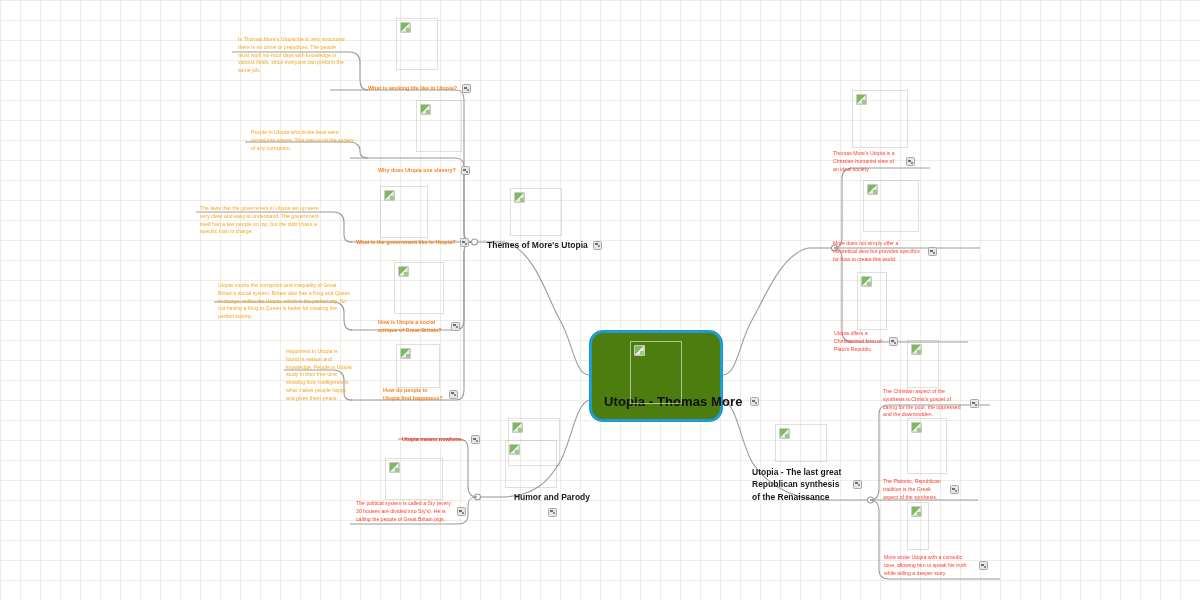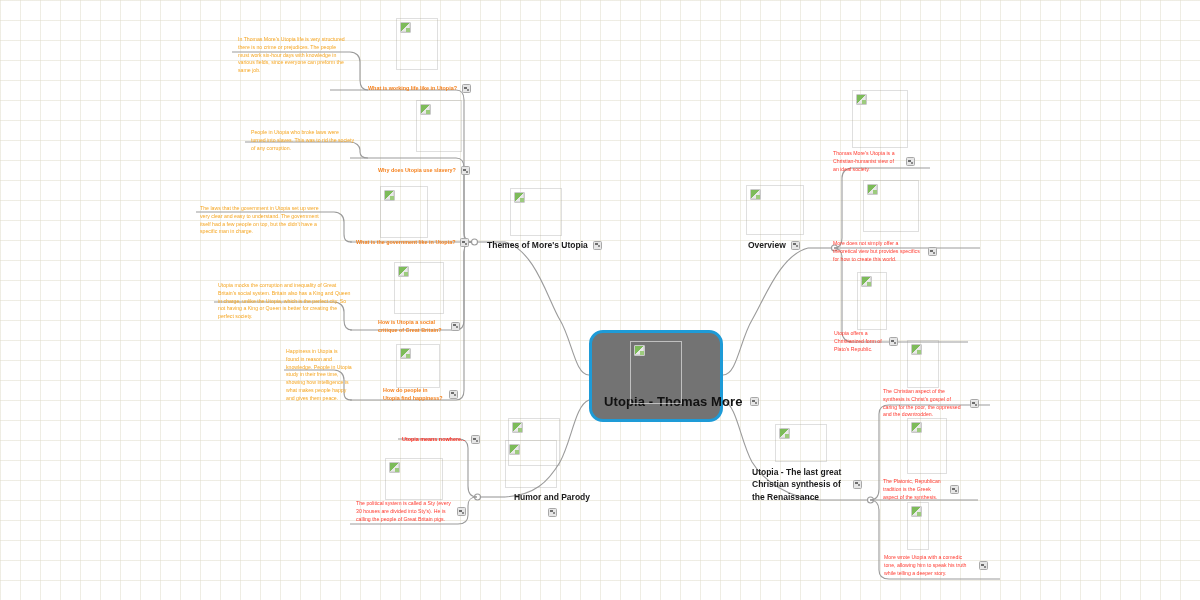--- a/index.html
+++ b/index.html
@@ -16,21 +16,21 @@
   }
   #canvas{position:absolute;inset:0;}
   svg.links{position:absolute;left:0;top:0;width:1200px;height:600px;overflow:visible;}
   svg.links path{fill:none;stroke:#9b9b9b;stroke-width:1.1;}
   svg.links circle{fill:#ffffff;stroke:#9b9b9b;stroke-width:1.1;}
 
   
   .node{position:absolute;}
 
   .root{
-    background:#737373;border:3px solid #1E9BD7;border-radius:14px;
+    background:#4d7c0f;border:3px solid #1E9BD7;border-radius:14px;
     box-sizing:border-box;
     display:flex;flex-direction:column;justify-content:flex-end;
     padding:8px 12px 10px 12px;
   }
   .root .root-label{
     font-size:13px;font-weight:bold;color:#111;letter-spacing:.1px;
     display:flex;align-items:center;gap:7px;white-space:nowrap;
   }
   .root .imgbox{border-color:rgba(255,255,255,.55);}
 
@@ -150,36 +150,27 @@
   <div class="node" style="left:505px;top:440px;width:100px;">
     <div class="imgbox" style="width:52px;height:48px;margin-left:0px;">
       <span class="brokenimg"></span>
     </div>
     <div class="label main-label" style="margin-top:4px;margin-left:-6px;flex-direction:column;">
       <span class="txt">Humor and Parody</span>
       <span class="badge"></span>
     </div>
   </div>
 
-  <div class="node" style="left:744px;top:185px;width:100px;">
-    <div class="imgbox" style="width:58px;height:50px;margin-left:2px;">
-      <span class="brokenimg"></span>
-    </div>
-    <div class="label main-label" style="margin-top:5px;margin-left:4px;">
-      <span class="txt">Overview</span>
-      <span class="badge"></span>
-    </div>
-  </div>
 
   <div class="node" style="left:770px;top:424px;width:120px;">
     <div class="imgbox" style="width:52px;height:38px;margin-left:5px;">
       <span class="brokenimg"></span>
     </div>
     <div class="label main-label wrapnote" style="margin-top:4px;margin-left:-18px;width:110px;align-items:center;">
-      <span class="txt" style="line-height:1.45;">Utopia - The last great Christian synthesis of the Renaissance</span>
+      <span class="txt" style="line-height:1.45;">Utopia - The last great Republican synthesis of the Renaissance</span>
       <span class="badge"></span>
     </div>
   </div>
 
   <div class="node" style="left:396px;top:18px;">
     <div class="imgbox" style="width:42px;height:52px;">
       <span class="brokenimg"></span>
     </div>
   </div>
   <div class="label sub-label orange" style="position:absolute;left:368px;top:84px;">

